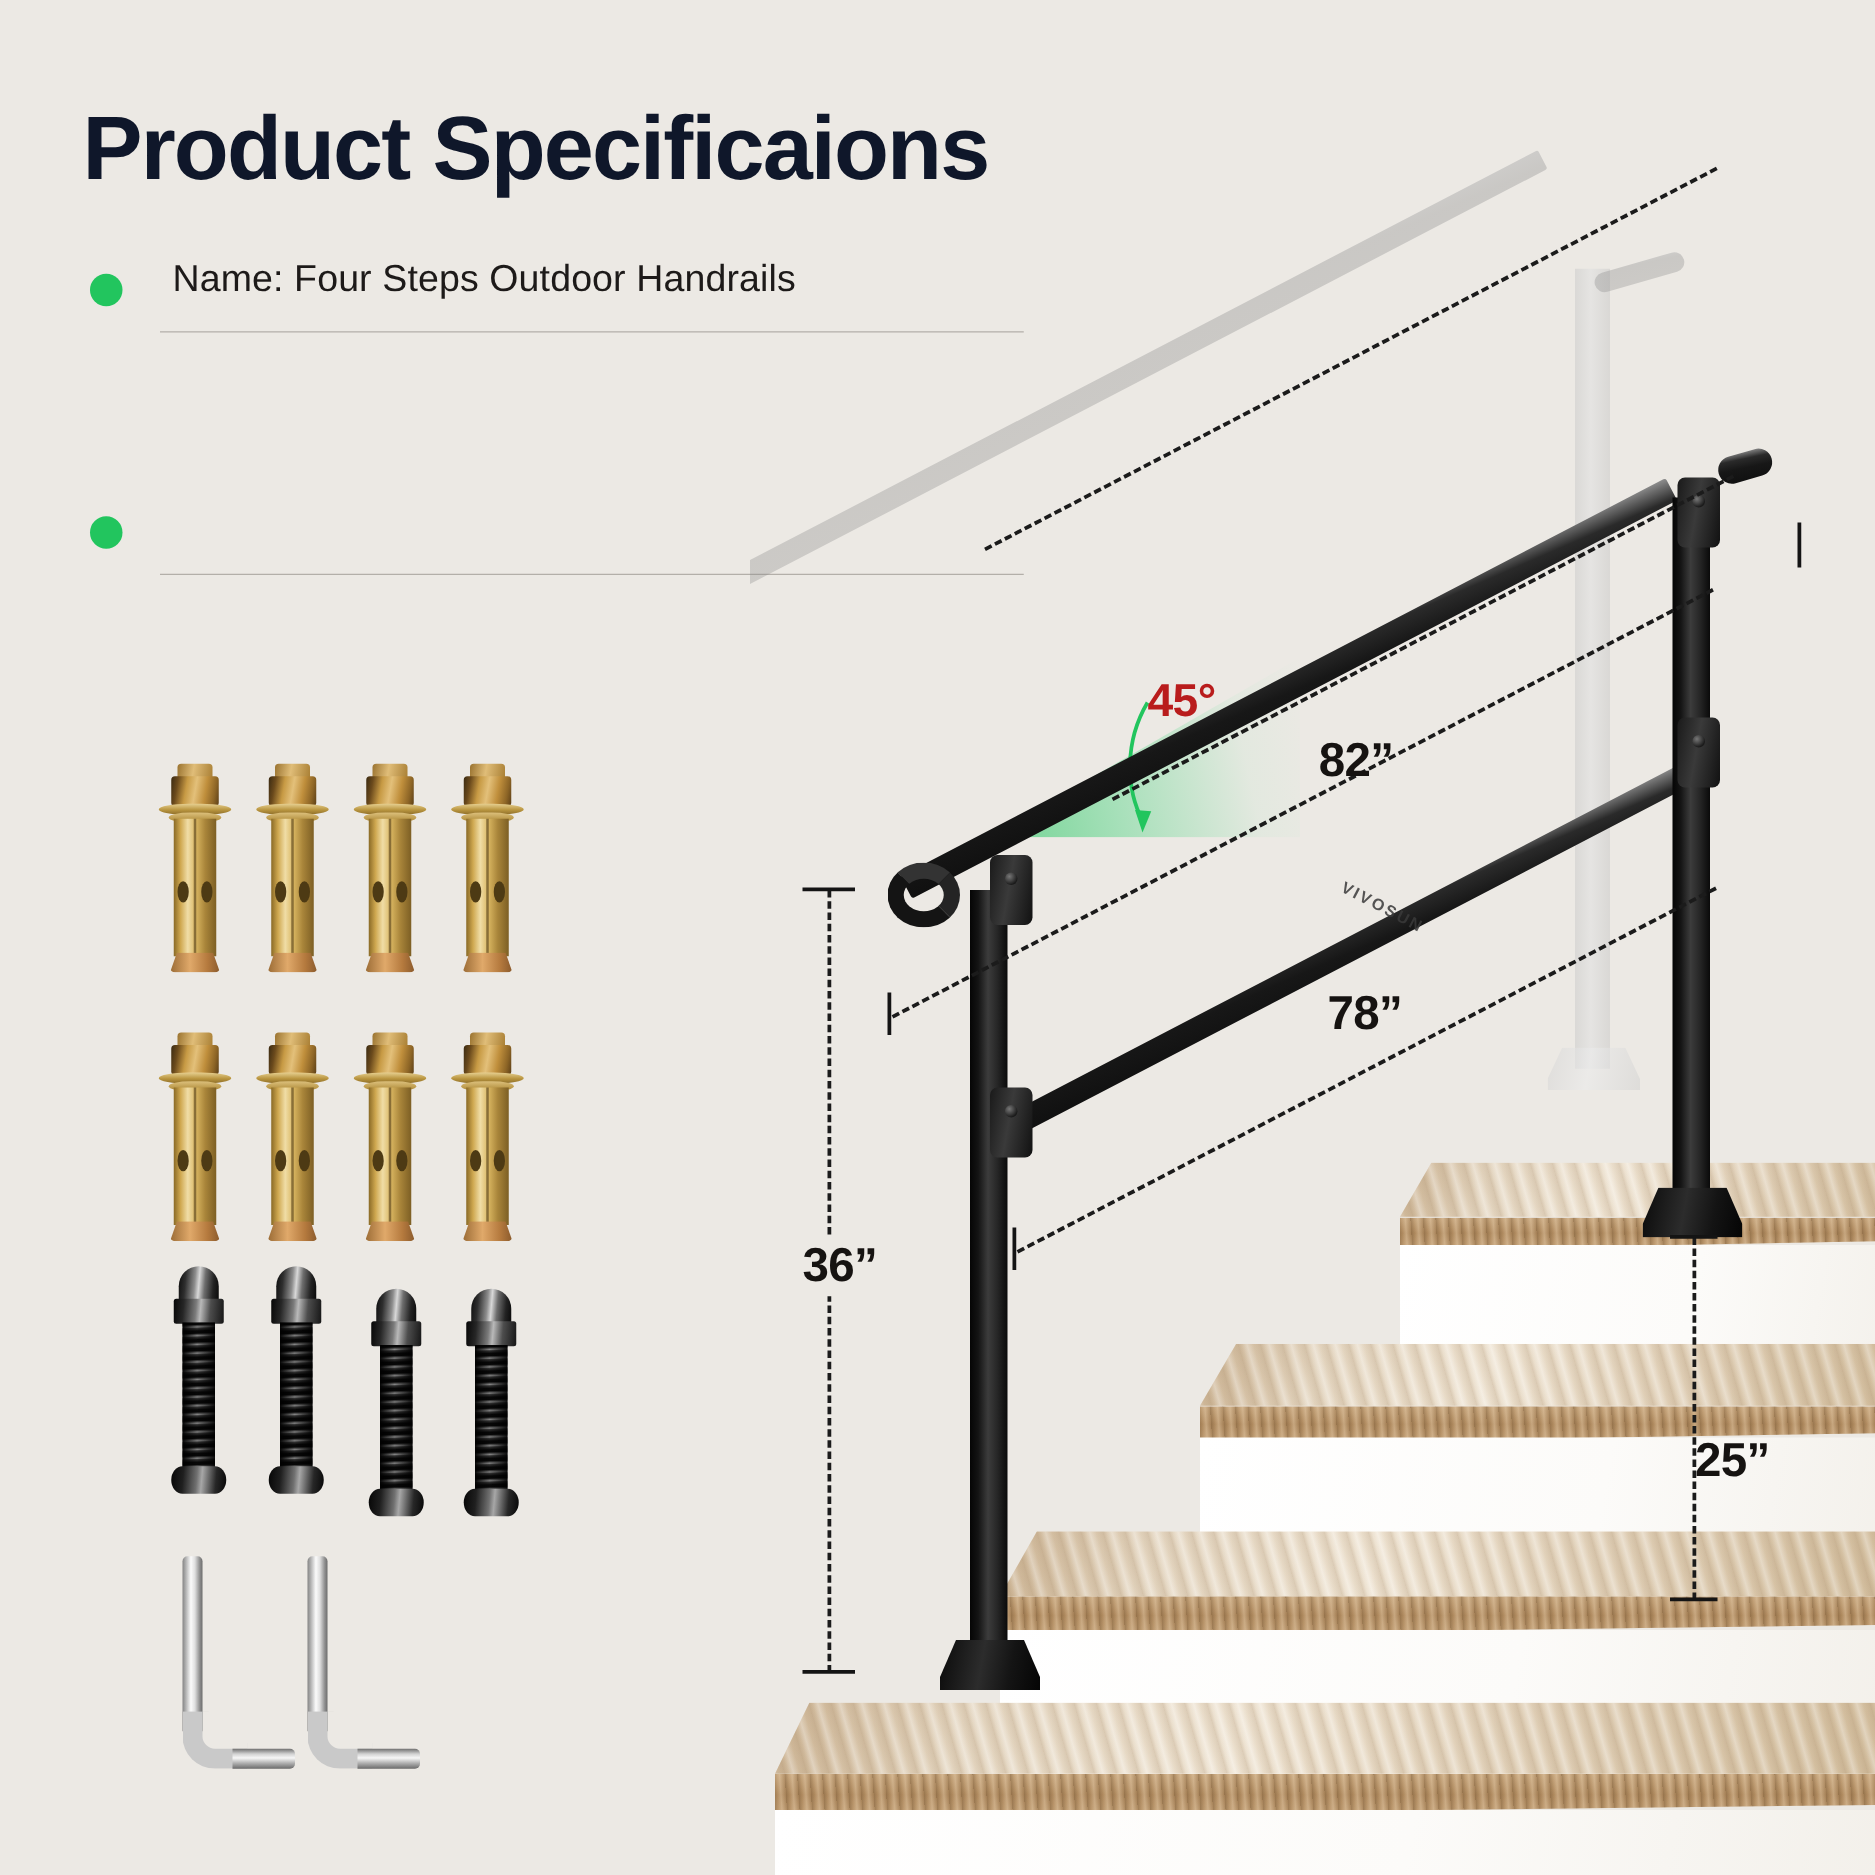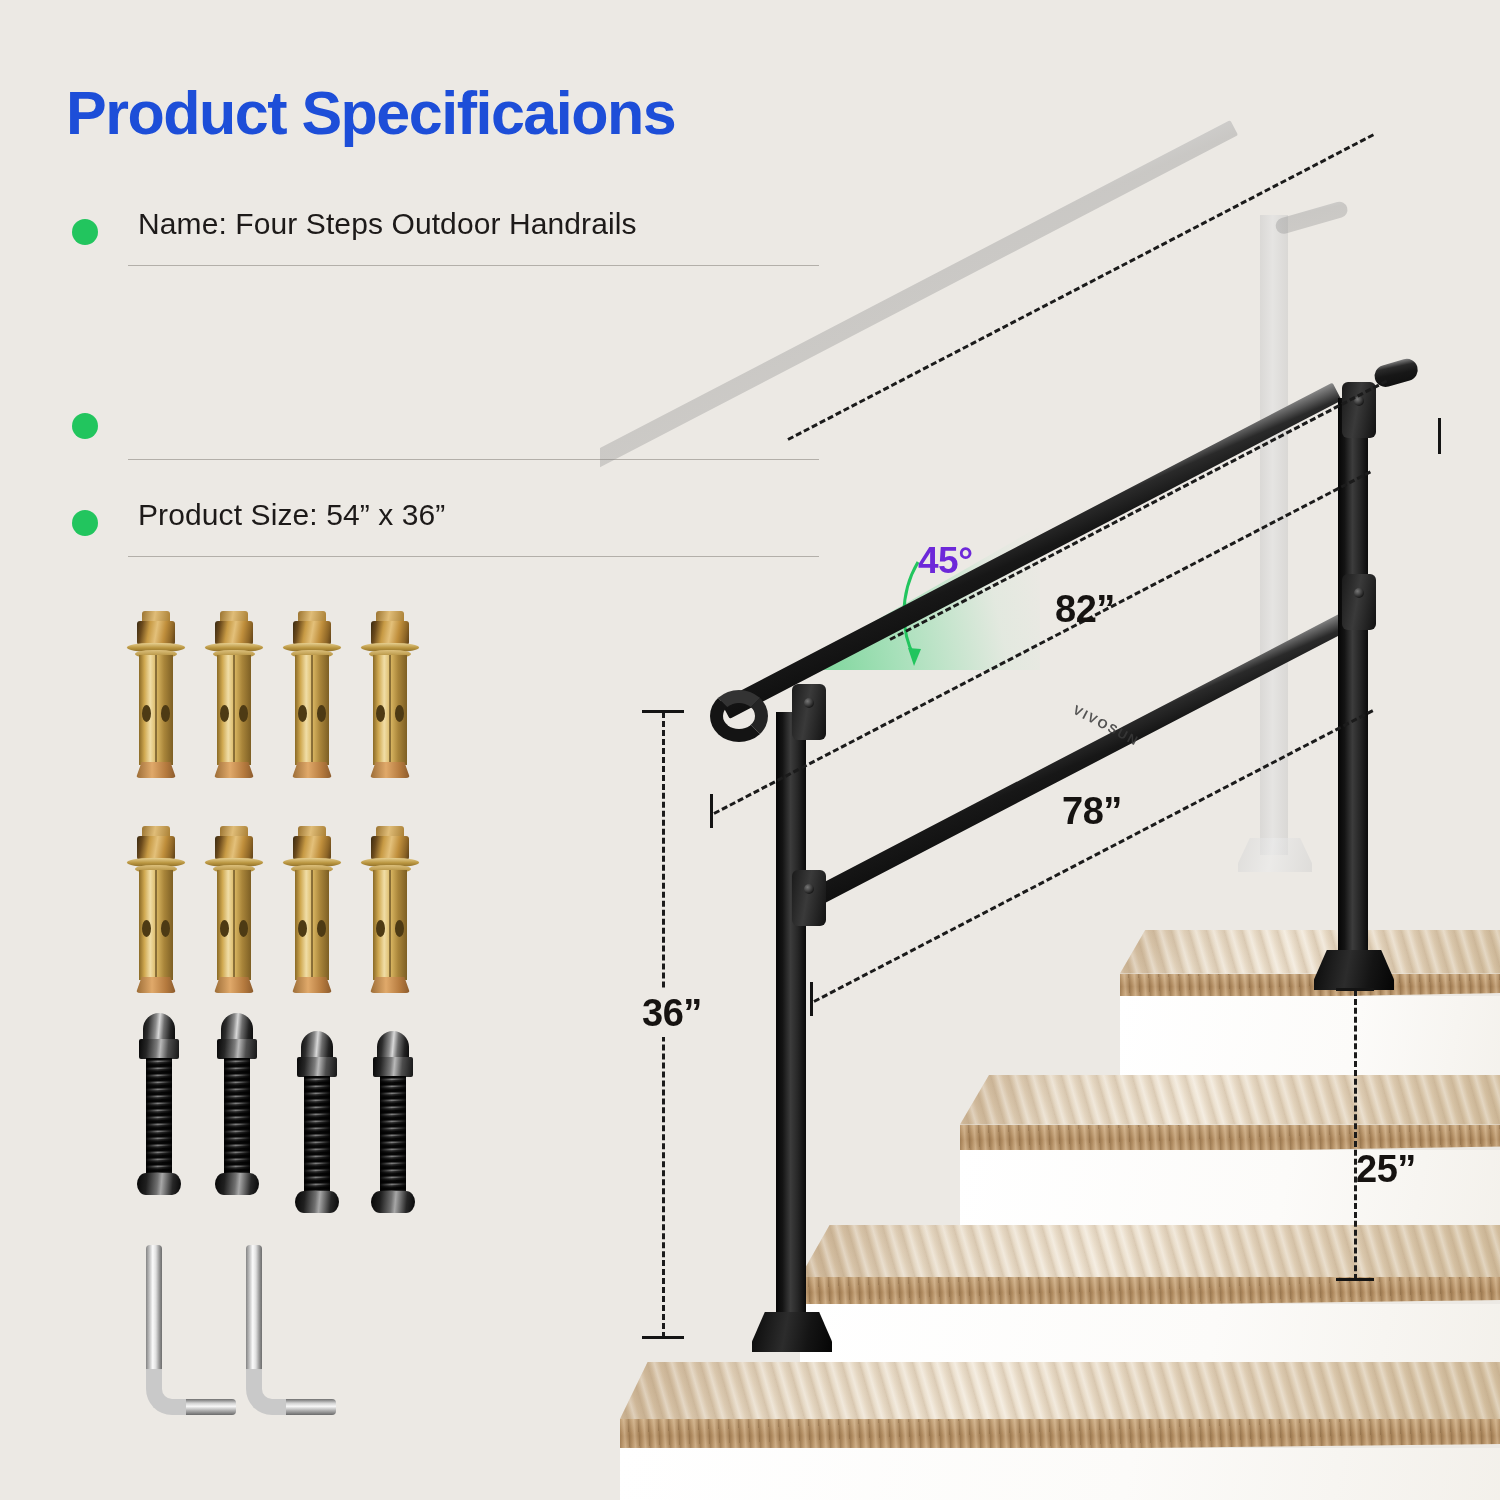--- a/index.html
+++ b/index.html
@@ -9,22 +9,22 @@
     background:#ece9e4;
     position:relative;
     overflow:hidden;
   }
 
   
   #spec-panel { position:absolute; left:0; top:0; width:800px; height:1500px; }
 
   #page-title {
     position:absolute; left:66px; top:78px;
-    font-size:61px; font-weight:700; letter-spacing:-1.5px;
-    color:#1d4ed8; white-space:nowrap;
+    font-size:72px; font-weight:700; letter-spacing:-1.5px;
+    color:#0f172a; white-space:nowrap;
     font-stretch:condensed;
   }
 
   .spec-row { position:absolute; left:72px; width:700px; height:96px; }
   .spec-bullet {
     position:absolute; left:0; top:14px;
     width:26px; height:26px; border-radius:50%;
   }
   .spec-text {
     position:absolute; left:66px; top:2px;
@@ -206,21 +206,21 @@
   
   #angle-wedge {
     position:absolute; left:190px; top:520px;
     width:250px; height:150px;
     background:linear-gradient(78deg, rgba(34,197,94,.62) 0%, rgba(60,210,120,.40) 38%, rgba(120,230,170,.08) 78%, rgba(255,255,255,0) 100%);
     clip-path:polygon(0 100%, 100% 4%, 100% 100%);
     pointer-events:none;
   }
   #angle-label {
     position:absolute; left:318px; top:540px;
-    font-size:37px; font-weight:700; color:#6d28d9;
+    font-size:37px; font-weight:700; color:#b91c1c;
     letter-spacing:-0.5px;
   }
 
   
   .dim-label {
     position:absolute; font-size:38px; font-weight:700;
     color:#161311; letter-spacing:-0.5px; white-space:nowrap;
   }
   .dash-h {
     position:absolute; height:0;
@@ -254,25 +254,20 @@
     <span class="spec-text">Name: Four Steps Outdoor Handrails</span>
     <span class="spec-rule" style="width:691px;"></span>
   </div>
 
 
   <div class="spec-row" style="top:399px;">
     <span class="spec-bullet" style="background:#22c55e;"></span>
     <span class="spec-rule" style="width:691px;"></span>
   </div>
 
-  <div class="spec-row" style="top:496px;">
-    <span class="spec-bullet" style="background:#22c55e;"></span>
-    <span class="spec-text">Product Size: 54” x 36”</span>
-    <span class="spec-rule" style="width:691px;"></span>
-  </div>
 
   <div id="parts-area">
 
     <div class="anchor" style="left:125px; top:30px;">
       <span class="a-nut-top"></span>
         <span class="a-nut"></span>
         <span class="a-washer"></span>
         <span class="a-washer2"></span>
       <span class="a-body"></span>
         <span class="a-split"></span>

